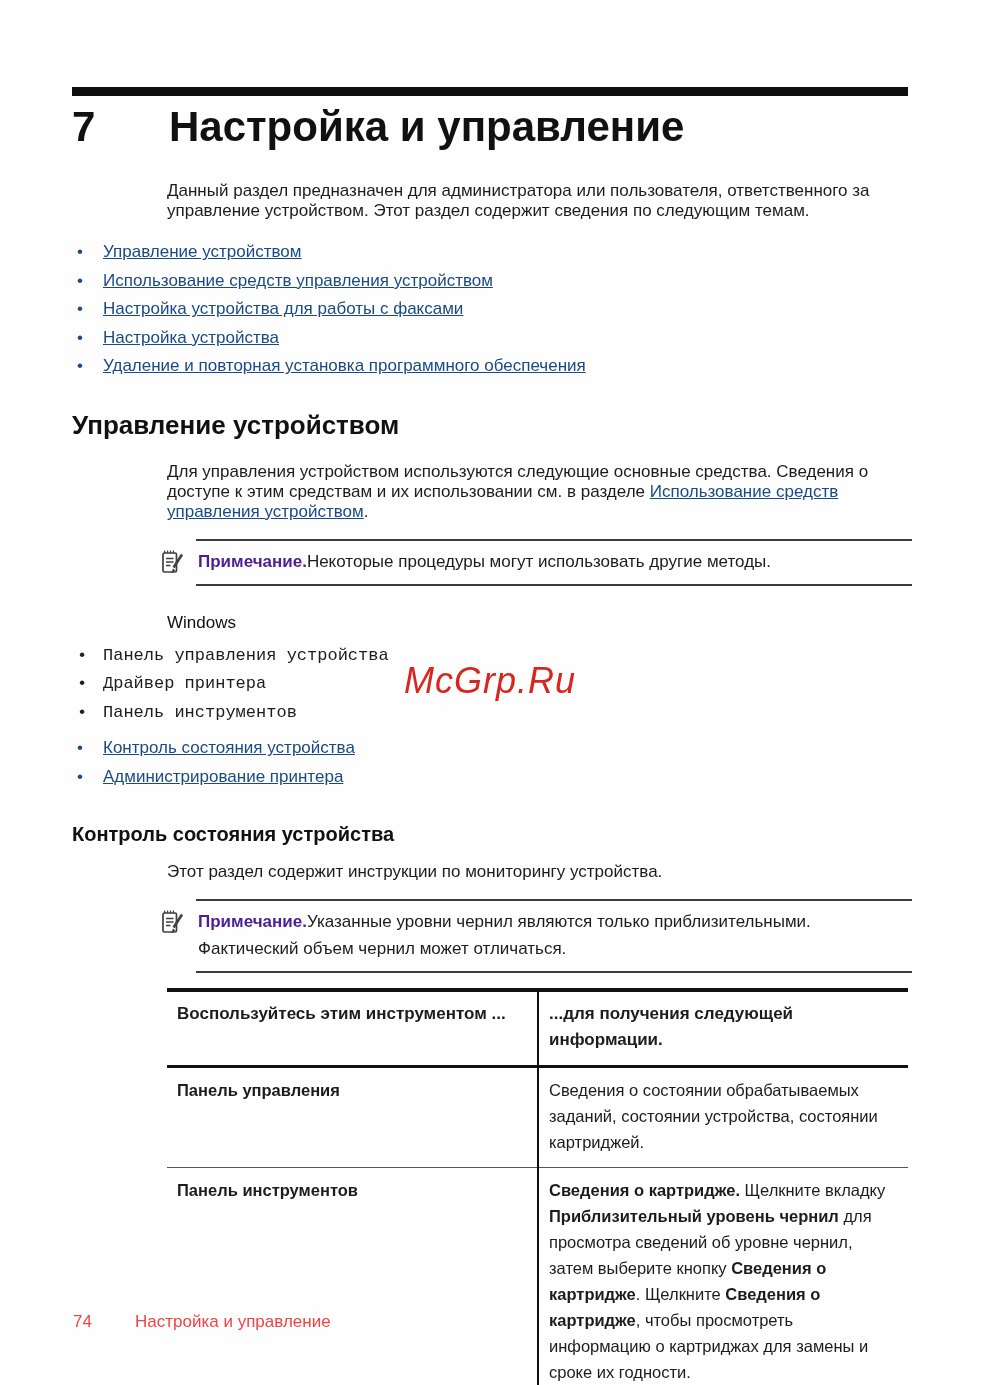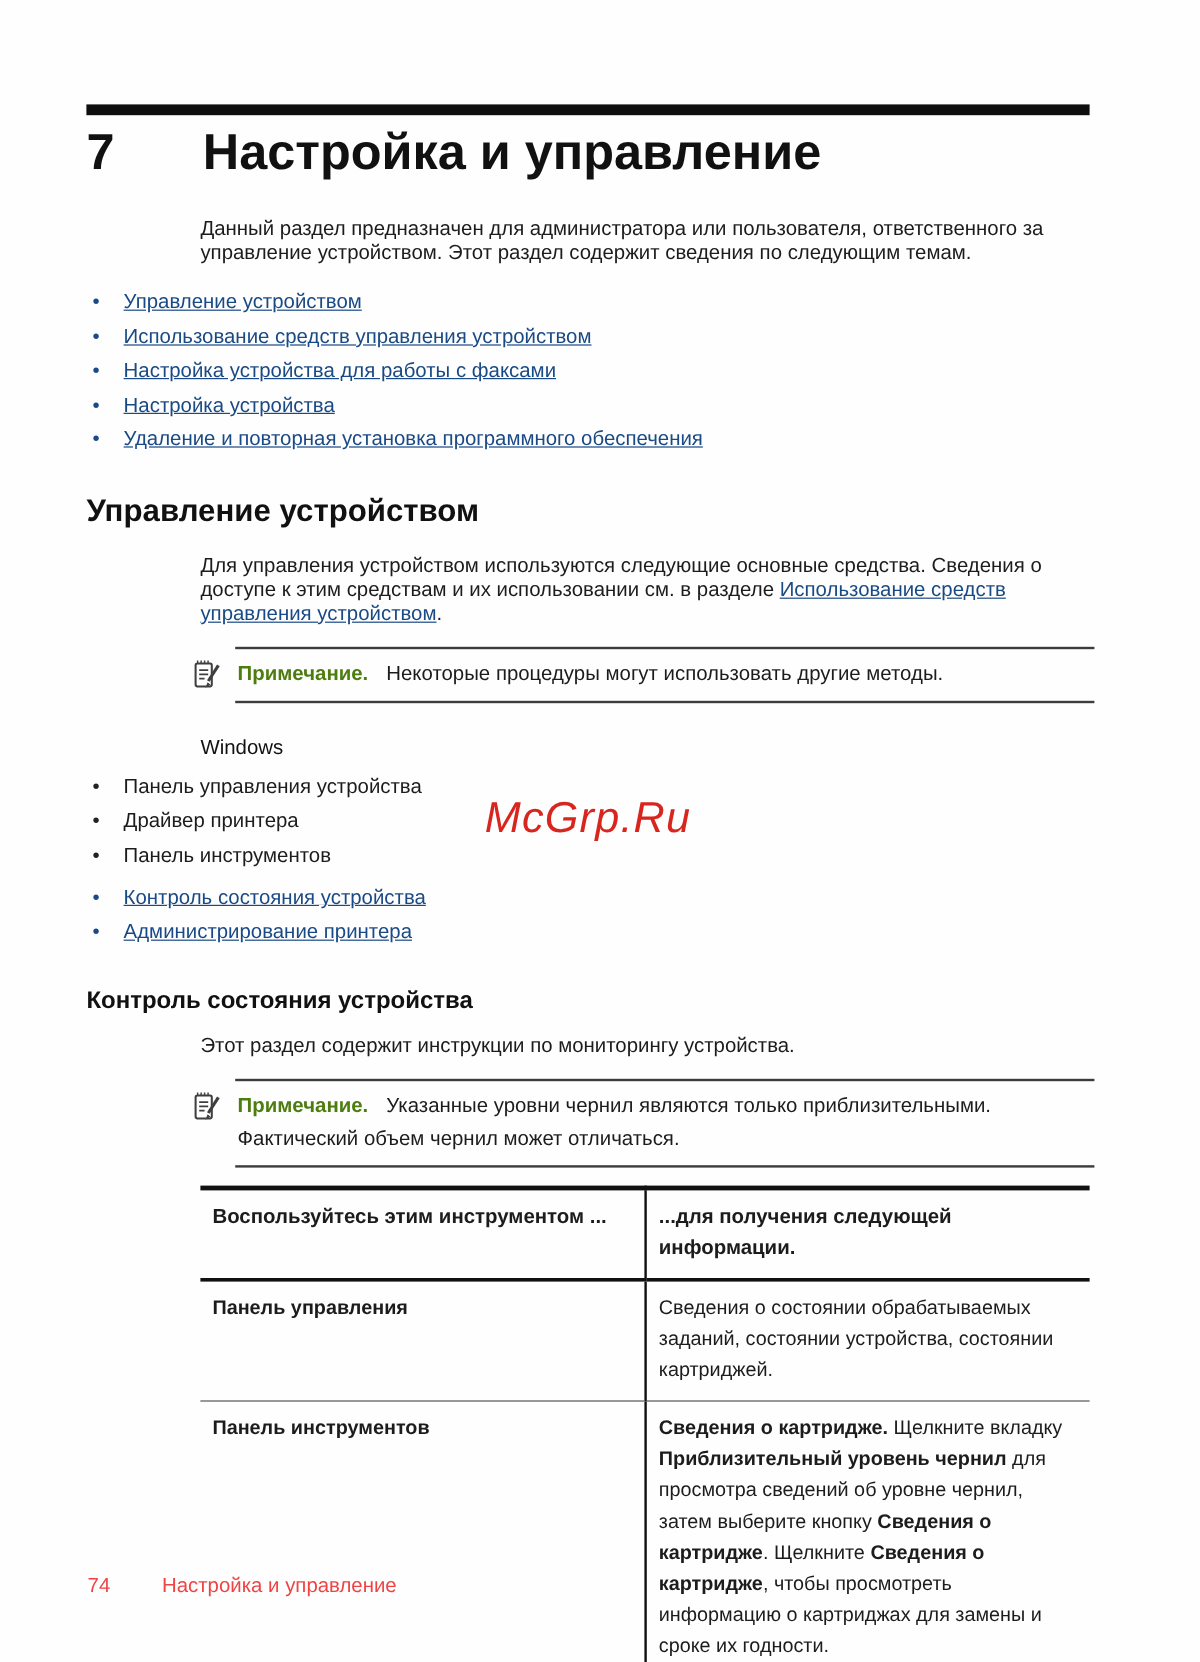--- a/index.html
+++ b/index.html
@@ -45,25 +45,25 @@
     position:relative;
     margin-left:124px;
     width:712px;
     border-top:2px solid #3c3c3c;
     border-bottom:2px solid #3c3c3c;
     padding:7px 2px 9px 2px;
     font-size:17px; line-height:27px;
   }
   .note1 { margin-top:17px; }
   .note2 { margin-top:13px; }
-  .note-label { font-weight:bold; color:#4d7c0f; margin-right:15px; }
+  .note-label { font-weight:bold; color:#4c1d95; }
   .note-icon { position:absolute; left:-36px; top:7px; }
 
   .windows-h { margin-top:27px; font-size:17px; font-weight:normal; color:#111; }
-  ul.plainlist { margin-top:9px; }
+  ul.plainlist { margin-top:9px;font-family:Liberation Mono, monospace; }
   ul.links2 { margin-top:7px; }
 
   .p3 { margin-top:16px; }
 
   table.tools {
     margin:15px 0 0 95px;
     width:741px;
     border-collapse:collapse;
     table-layout:fixed;
     border-top:4px solid #111;

